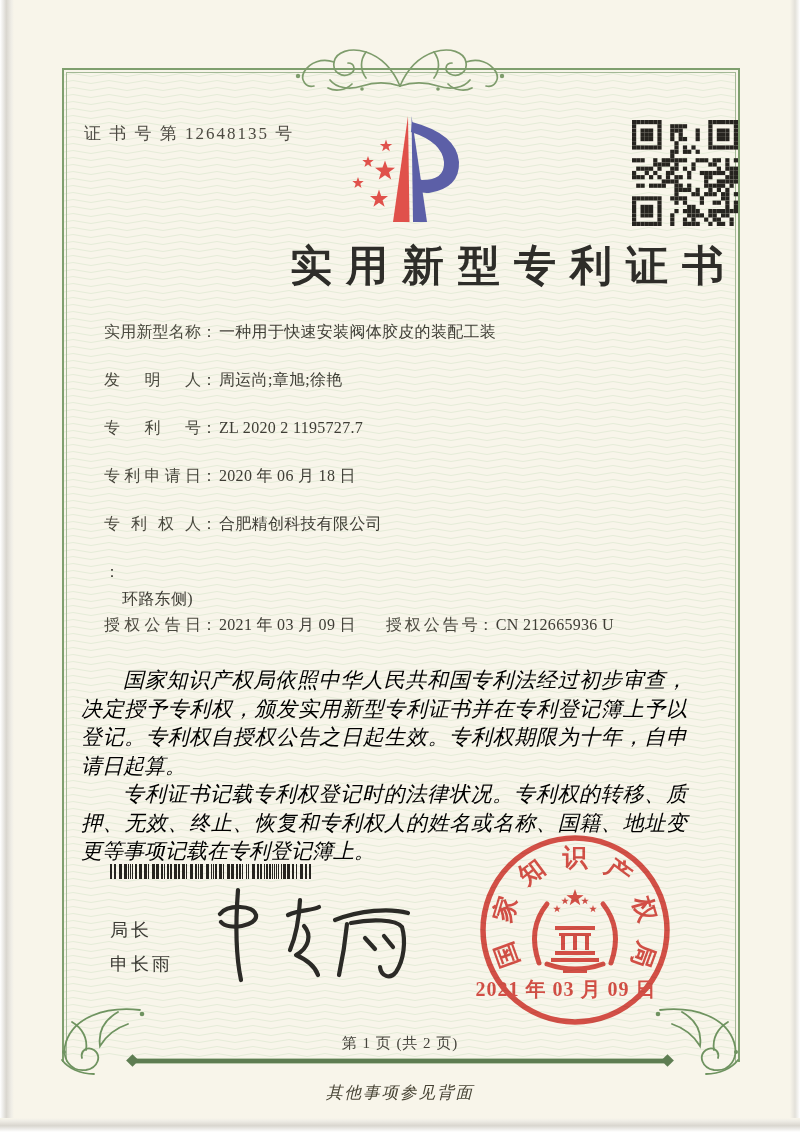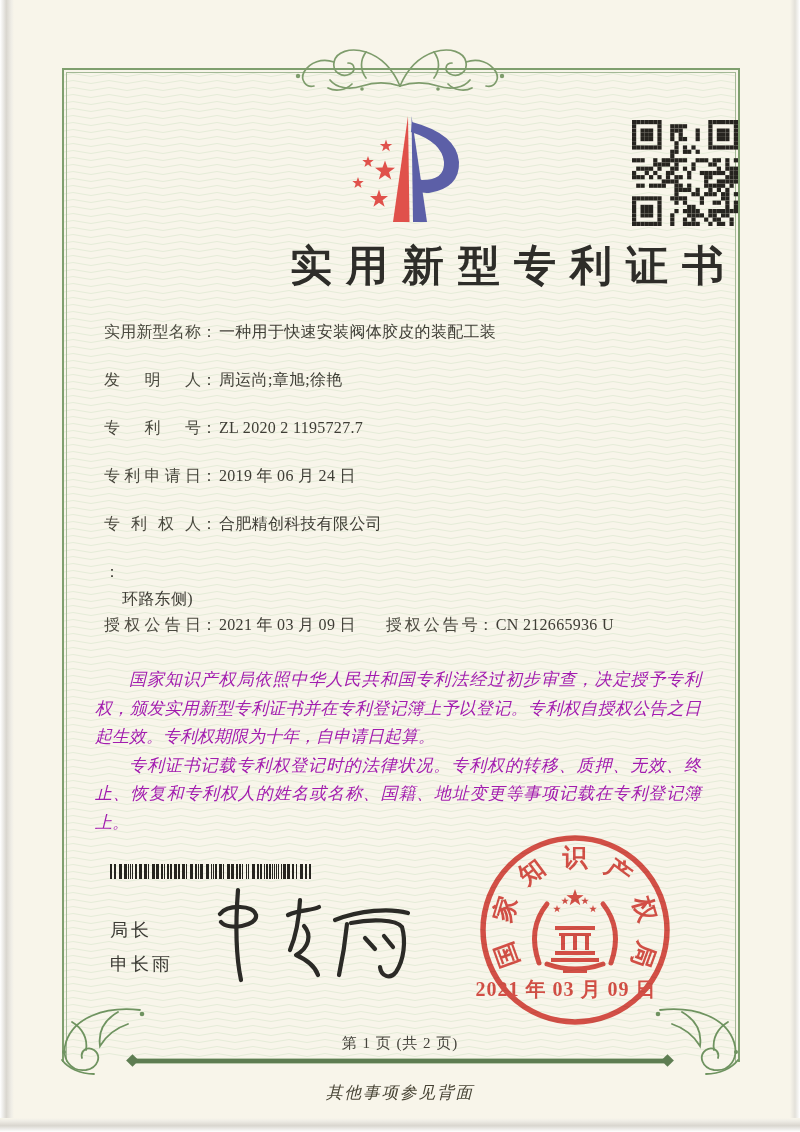--- a/index.html
+++ b/index.html
@@ -30,22 +30,22 @@
     font-size:42px;font-weight:bold;letter-spacing:14px;text-indent:14px;color:#2e2d29;}
   .fields{position:absolute;left:104px;top:320px;width:560px;color:#45443c;font-size:16px;}
   .row{display:flex;line-height:24px;margin-bottom:24px;}
   .lab{flex:none;width:97px;text-align:justify;text-align-last:justify;color:#4a493f;}
   .colon{flex:none;width:18px;}
   .val{color:#3e3d35;letter-spacing:.3px;}
   .addr .val{line-height:26px;}
   .row.addr{margin-bottom:1px;}
   .pair2{margin-left:30px;display:flex;}
   .pair2 .lab{width:92px;}
-  .paras{position:absolute;left:95px;top:666px;width:606px;font-size:17px;line-height:28.5px;
-    text-align:justify;color:#a21caf;font-style:italic;}
+  .paras{position:absolute;left:81px;top:666px;width:606px;font-size:21px;line-height:28.5px;
+    text-align:justify;color:#000000;font-style:italic;}
   .paras p{margin:0;text-indent:2em;}
   .barcode{position:absolute;left:110px;top:864px;height:15px;display:flex;align-items:stretch;}
   .barcode span{display:block;height:100%;background:var(--barcode-black,#26241f);}
   .barcode span.sp{background:transparent;}
   .sig-title,.sig-name{position:absolute;left:110px;font-family:"Liberation Sans","DejaVu Sans",sans-serif;
     font-size:18px;letter-spacing:3px;color:#3a3933;}
   .sig-title{top:918px;}
   .sig-name{top:952px;}
   .signature{position:absolute;left:200px;top:882px;}
   .seal{position:absolute;left:452px;top:830px;opacity:.93;mix-blend-mode:multiply;}
@@ -89,20 +89,21 @@
     </g>
   </svg>
   <svg class="flourish" style="left:653px;top:1004px" width="95" height="74" viewBox="0 0 95 74">
     <use href="#blc" transform="translate(95,0) scale(-1,1)"></use>
   </svg>
 
   <div class="bottom-line"></div>
   <div class="diamond" style="left:128px"></div>
   <div class="diamond" style="left:663px"></div>
 
+  <div class="cert-no">证 书 号 第 12648135 号</div>
 
   <svg id="logo" class="logo" width="140" height="118" viewBox="0 0 140 118">
     <g id="logo-stars" fill="var(--logo-red,#e0514b)">
         <polygon points="51.0,29.5 52.5,33.9 57.2,34.0 53.5,36.8 54.8,41.3 51.0,38.6 47.2,41.3 48.5,36.8 44.8,34.0 49.5,33.9"></polygon>
         <polygon points="33.0,46.0 34.4,50.1 38.7,50.1 35.3,52.7 36.5,56.9 33.0,54.4 29.5,56.9 30.7,52.7 27.3,50.1 31.6,50.1"></polygon>
         <polygon points="50.0,50.5 52.5,57.6 60.0,57.8 54.0,62.3 56.2,69.5 50.0,65.2 43.8,69.5 46.0,62.3 40.0,57.8 47.5,57.6"></polygon>
         <polygon points="23.0,67.0 24.4,71.1 28.7,71.1 25.3,73.7 26.5,77.9 23.0,75.4 19.5,77.9 20.7,73.7 17.3,71.1 21.6,71.1"></polygon>
         <polygon points="44.0,79.5 46.2,85.9 53.0,86.1 47.6,90.2 49.6,96.7 44.0,92.8 38.4,96.7 40.4,90.2 35.0,86.1 41.8,85.9"></polygon>
       </g>
     <polygon points="58,112 73,6 74.5,112" fill="var(--logo-red,#e0514b)"></polygon>
@@ -415,21 +416,21 @@
       <span class="val">周运尚;章旭;徐艳</span>
     </div>
     <div class="row">
       <span class="lab">专利号</span>
         <span class="colon">：</span>
       <span class="val">ZL 2020 2 1195727.7</span>
     </div>
     <div class="row">
       <span class="lab">专利申请日</span>
         <span class="colon">：</span>
-      <span class="val">2019 年 06 月 24 日</span>
+      <span class="val">2020 年 06 月 18 日</span>
     </div>
     <div class="row">
       <span class="lab">专利权人</span>
         <span class="colon">：</span>
       <span class="val">合肥精创科技有限公司</span>
     </div>
     <div class="row addr">
         <span class="colon">：</span>
       <span class="val"><br>
       <span>环路东侧)</span></span>

